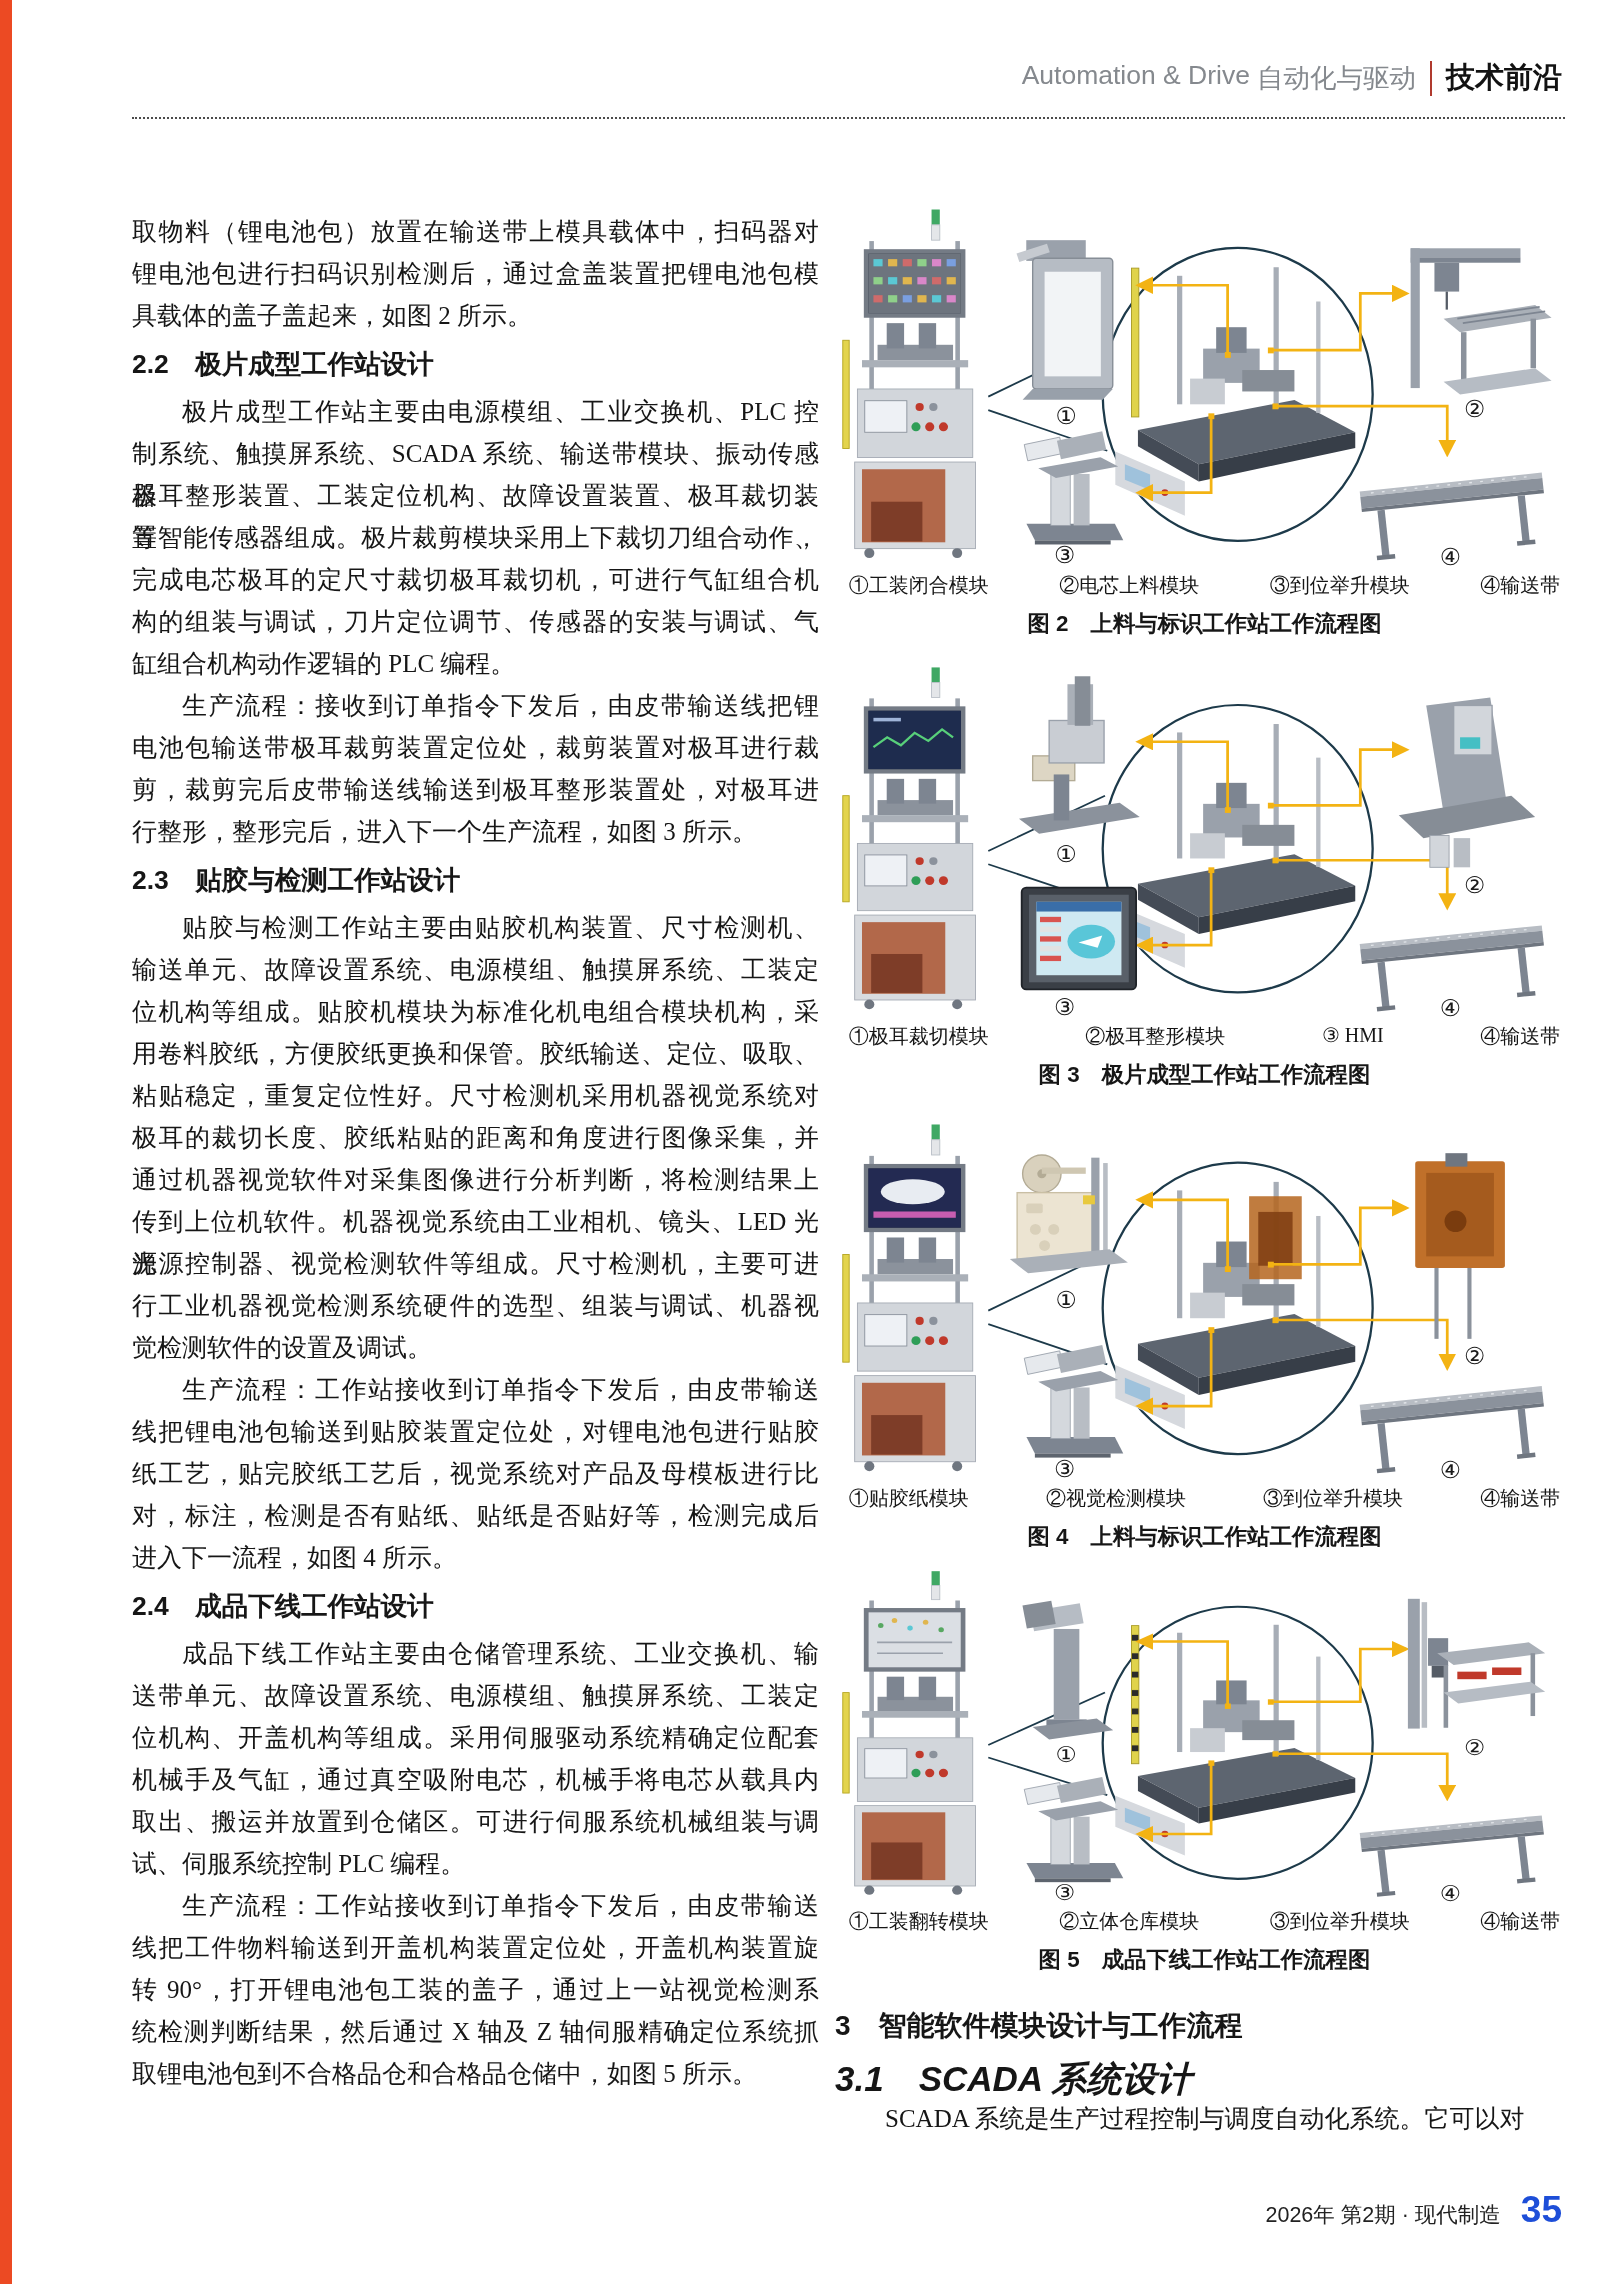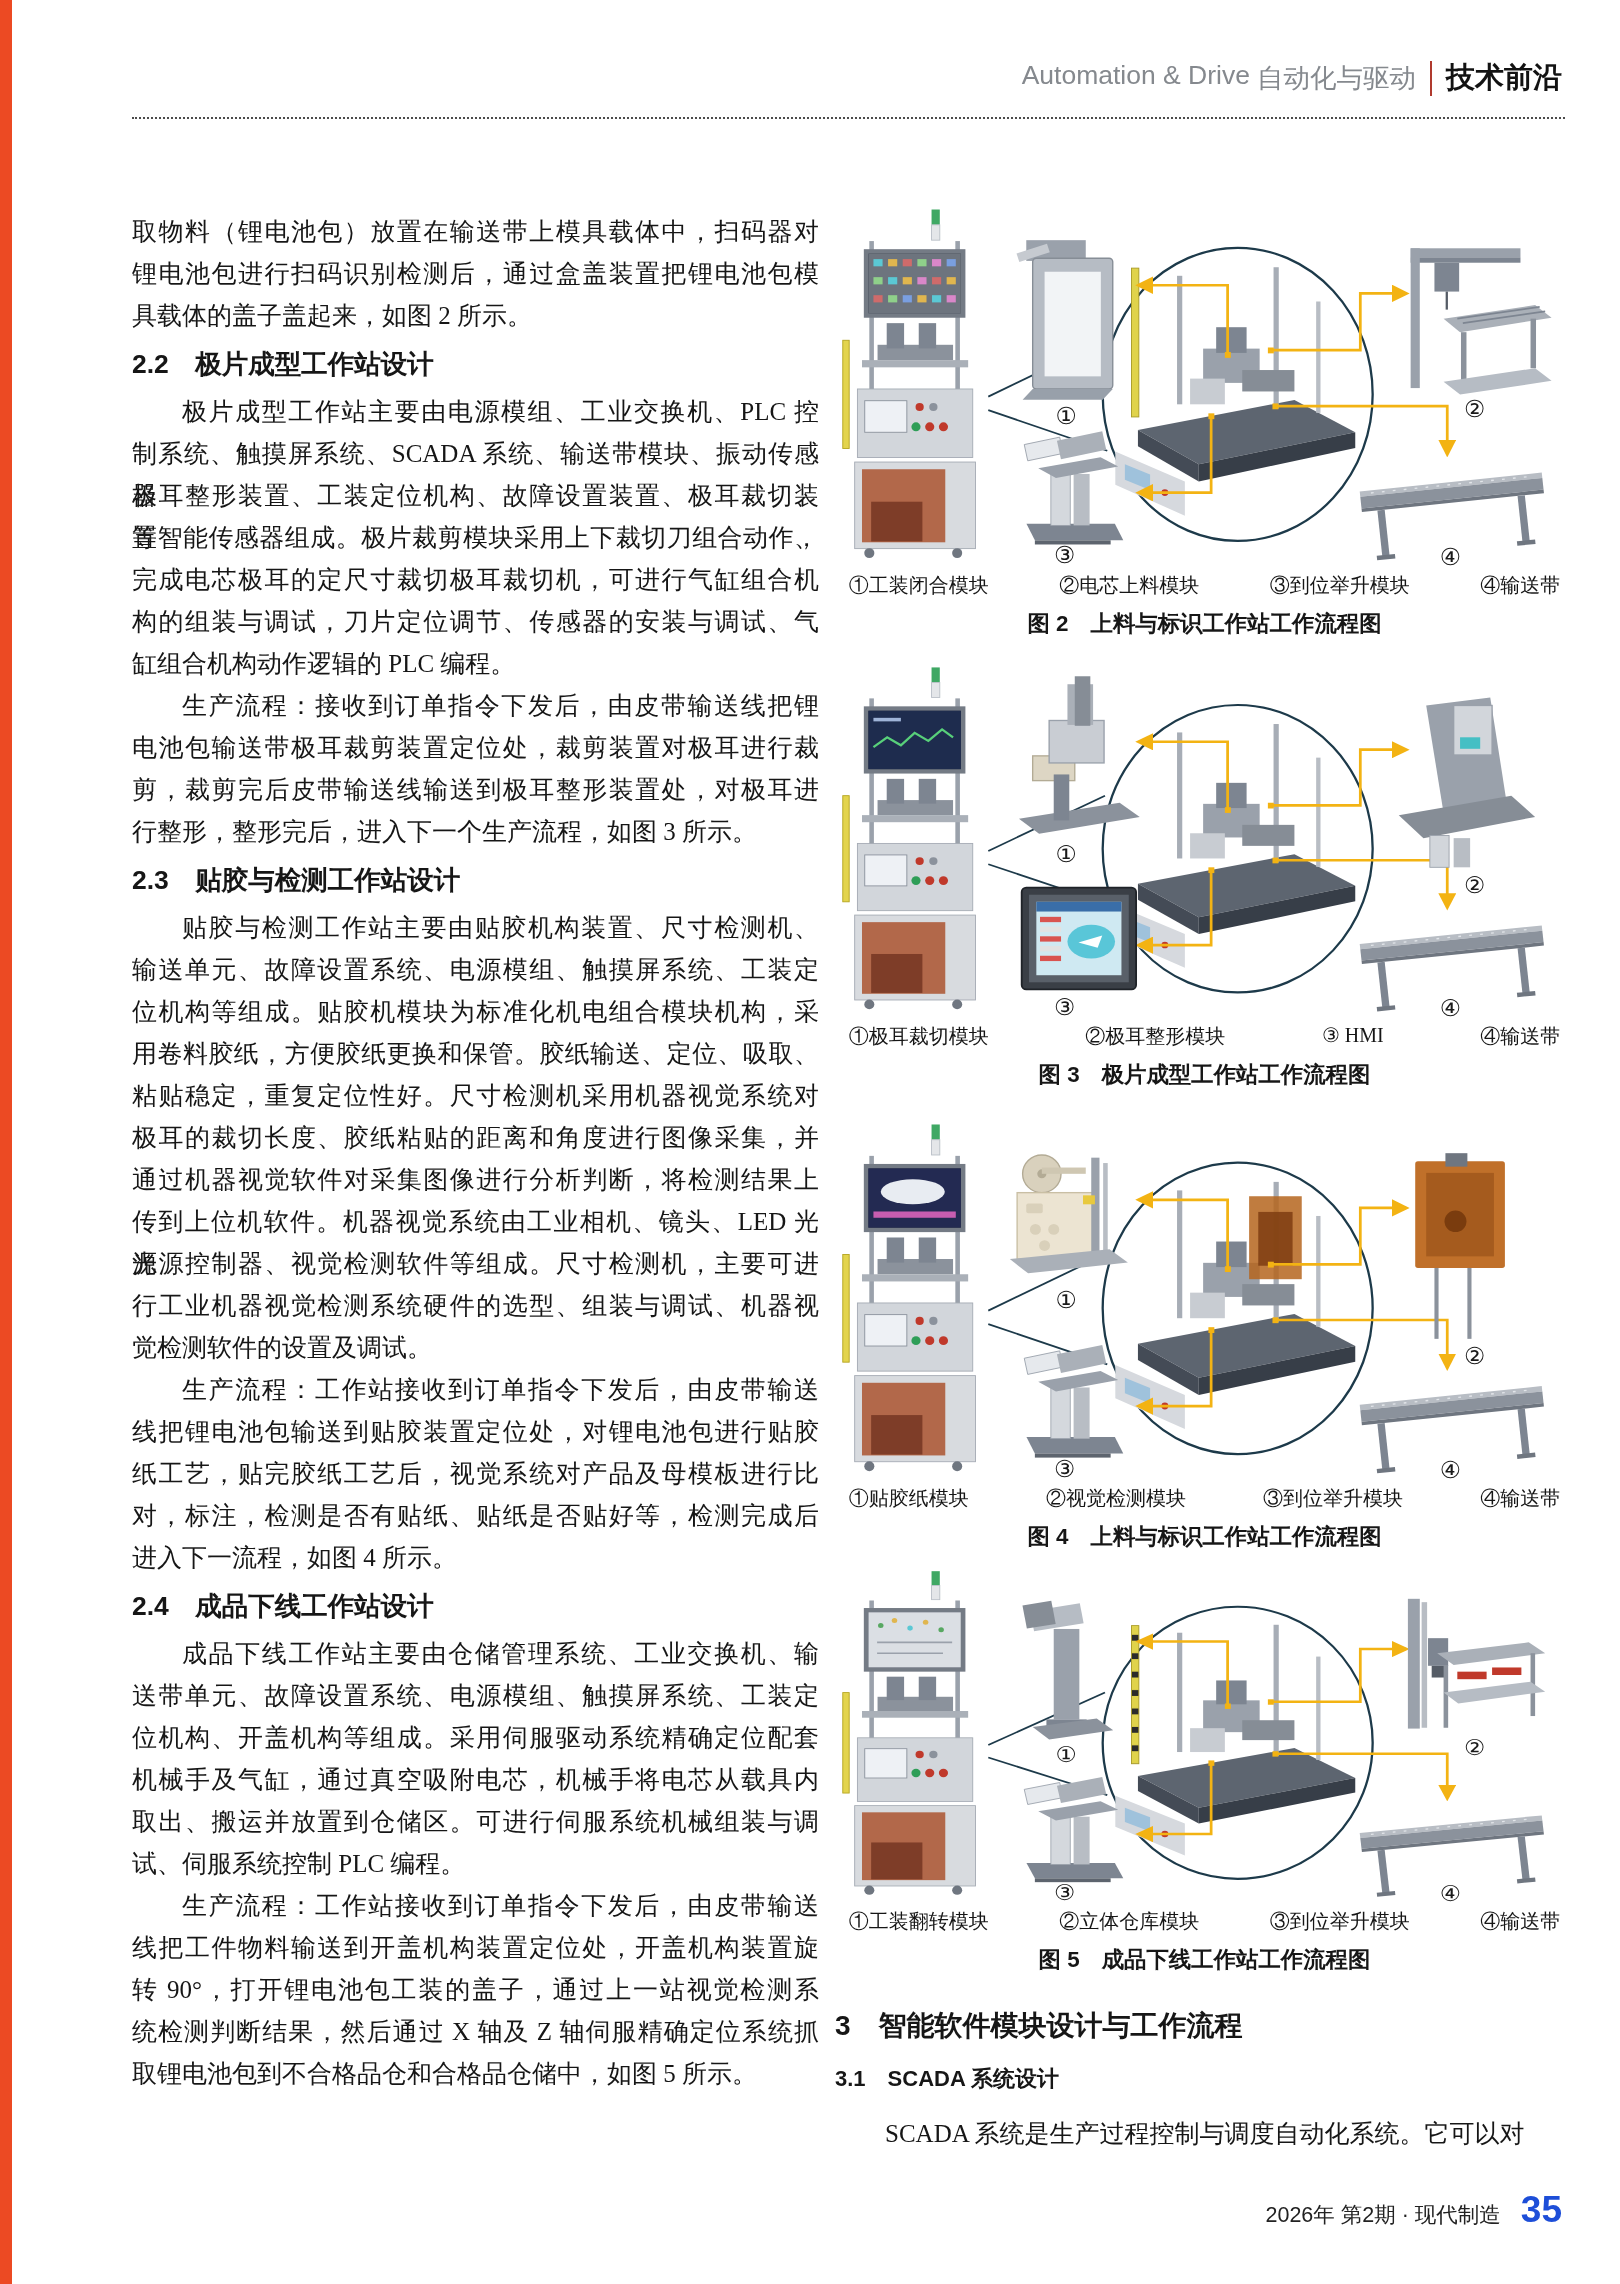--- a/index.html
+++ b/index.html
@@ -25,22 +25,22 @@
   .fig-svg{display:block;width:739px;}
   .fig2 .fig-svg{height:363px;} .fig3 .fig-svg{height:356px;}
   .fig4 .fig-svg{height:361px;} .fig5 .fig-svg{height:337px;}
   .fig-labels{display:flex;justify-content:space-between;margin:3.7px 13.7px 0 13.7px;font-size:20px;white-space:nowrap;}
   .fig-caption{display:flex;justify-content:center;gap:22px;margin-top:9px;
                font-family:"Liberation Sans",sans-serif;font-weight:700;font-size:22.4px;}
   .marker{font-size:52px;fill:#1a1a1a;font-family:"Liberation Serif",serif;}
   
   .sec3{position:absolute;left:835px;top:2005px;width:739px;}
   .sec3-h{font-family:"Liberation Sans",sans-serif;font-weight:700;font-size:28px;line-height:42px;}
-  .sec3-sub{font-family:"Liberation Sans",sans-serif;font-weight:700;font-size:22px;line-height:39px;margin-top:12px;}
-  .sec3-body{font-size:25px;line-height:42px;margin-top:15px;text-indent:50px;}
+  .sec3-sub{font-family:"Liberation Sans",sans-serif;font-weight:700;font-size:35px;line-height:39px;margin-top:12px;font-style:italic;}
+  .sec3-body{font-size:25px;line-height:42px;margin-top:0;text-indent:50px;}
   
   .footer{position:absolute;right:58px;top:2189px;display:flex;align-items:baseline;gap:20px;justify-content:center;}
   .issue{font-family:"Liberation Sans",sans-serif;font-size:21.5px;color:#222;white-space:nowrap;}
   .pageno{font-family:"Liberation Sans",sans-serif;font-weight:700;font-size:37px;color:#1d4ed8;}
 </style>
 </head>
 <body>
 
 <svg width="0" height="0" style="position:absolute" aria-hidden="true">
   <defs>

